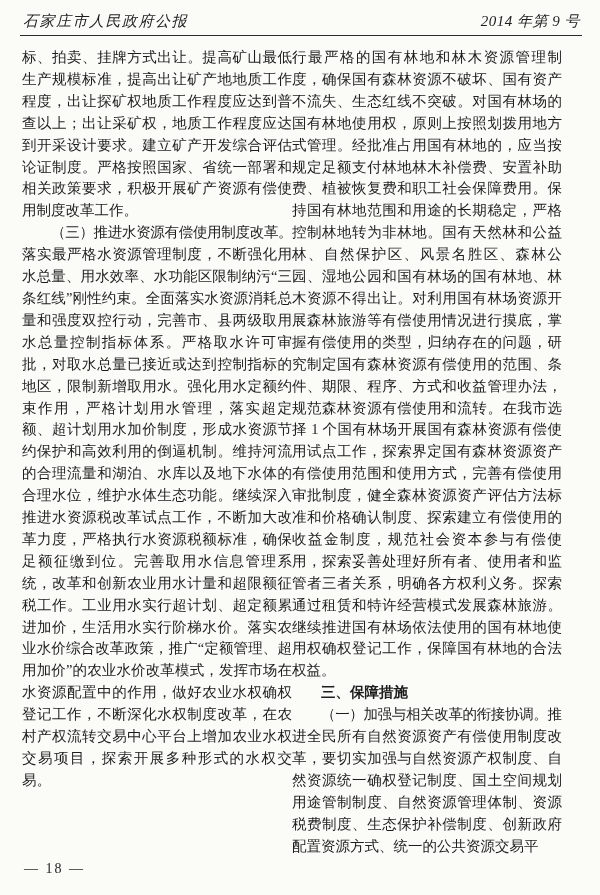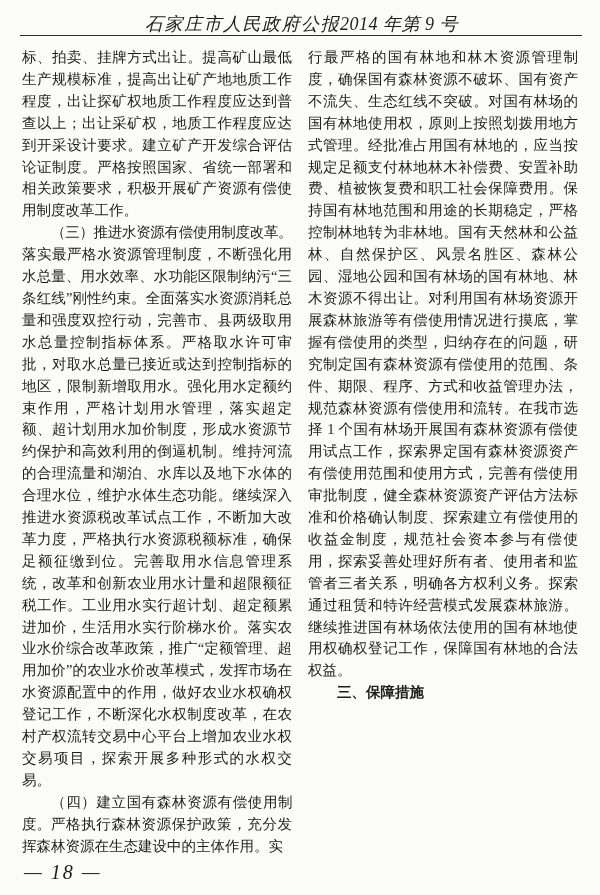--- a/index.html
+++ b/index.html
@@ -6,64 +6,64 @@
   body {
     width: 600px; height: 895px;
     background: #fbfbf8;
     color: #1d1d1d;
     font-family: "Liberation Serif", serif;
     position: relative;
     overflow: hidden;
   }
   .page-header {
     position: absolute; left: 23px; right: 20px; top: 12px;
-    display: flex; justify-content: center; align-items: baseline;
-    font-size: 18px;
+    display: flex; justify-content: space-between; align-items: baseline;
+    font-size: 15px;
   }
   .gazette-title { font-style: italic; letter-spacing: 1.5px; }
   .issue-no { font-style: italic; letter-spacing: 0.5px; }
   .header-rule {
     position: absolute; left: 20px; right: 18px; top: 35px;
     border: none; border-top: 1.6px solid #2b2b2b; margin: 0;
   }
   .columns {
     position: absolute; left: 22px; top: 47px;
-    display: flex; gap: 16px;
+    display: flex; 
   }
   .col {
     width: 270px;
     font-size: 14.5px;
     line-height: 21.9px;
     text-align: justify;
     word-break: break-all;
   }
   .col p { margin: 0; text-indent: 2em; }
   .col p.cont { text-indent: 0; }
   .kaiti { letter-spacing: -0.6px; }
   .heiti { font-family: Liberation Serif, serif; font-weight: 700; font-style: normal; }
   .page-footer {
     position: absolute; left: 24px; top: 861px;
-    font-size: 20px; letter-spacing: 2px; font-style: italic;
+    font-size: 14px; letter-spacing: 2px;
   }
 </style>
 </head>
 <body>
 
 <div class="page-header">
   <span class="gazette-title">石家庄市人民政府公报</span>
   <span class="issue-no">2014 年第 9 号</span>
 </div>
 
 <hr class="header-rule">
 
 <div class="columns">
   <div class="col">
     <p class="cont"><span>标、拍卖、挂牌方式出让。提高矿山最低生产规模标准，提高出让矿产地地质工作程度，出让探矿权地质工作程度应达到普查以上；出让采矿权，地质工作程度应达到开采设计要求。建立矿产开发综合评估论证制度。严格按照国家、省统一部署和相关政策要求，积极开展矿产资源有偿使用制度改革工作。</span></p>
     <p><span class="kaiti">（三）推进水资源有偿使用制度改革。</span><span>落实最严格水资源管理制度，不断强化用水总量、用水效率、水功能区限制纳污“三条红线”刚性约束。全面落实水资源消耗总量和强度双控行动，完善市、县两级取用水总量控制指标体系。严格取水许可审批，对取水总量已接近或达到控制指标的地区，限制新增取用水。强化用水定额约束作用，严格计划用水管理，落实超定额、超计划用水加价制度，形成水资源节约保护和高效利用的倒逼机制。维持河流的合理流量和湖泊、水库以及地下水体的合理水位，维护水体生态功能。继续深入推进水资源税改革试点工作，不断加大改革力度，严格执行水资源税额标准，确保足额征缴到位。完善取用水信息管理系统，改革和创新农业用水计量和超限额征税工作。工业用水实行超计划、超定额累进加价，生活用水实行阶梯水价。落实农业水价综合改革政策，推广“定额管理、超用加价”的农业水价改革模式，发挥市场在水资源配置中的作用，做好农业水权确权登记工作，不断深化水权制度改革，在农村产权流转交易中心平台上增加农业水权交易项目，探索开展多种形式的水权交易。</span></p>
-    <p><span class="kaiti">（四）建立国有森林资源有偿使用制度。</span><span>严格执行森林资源保护政策，充分发挥森林资源在生态建设中的主体作用。实</span></p>
   </div>
   <div class="col">
     <p class="cont"><span>行最严格的国有林地和林木资源管理制度，确保国有森林资源不破坏、国有资产不流失、生态红线不突破。对国有林场的国有林地使用权，原则上按照划拨用地方式管理。经批准占用国有林地的，应当按规定足额支付林地林木补偿费、安置补助费、植被恢复费和职工社会保障费用。保持国有林地范围和用途的长期稳定，严格控制林地转为非林地。国有天然林和公益林、自然保护区、风景名胜区、森林公园、湿地公园和国有林场的国有林地、林木资源不得出让。对利用国有林场资源开展森林旅游等有偿使用情况进行摸底，掌握有偿使用的类型，归纳存在的问题，研究制定国有森林资源有偿使用的范围、条件、期限、程序、方式和收益管理办法，规范森林资源有偿使用和流转。在我市选择 1 个国有林场开展国有森林资源有偿使用试点工作，探索界定国有森林资源资产有偿使用范围和使用方式，完善有偿使用审批制度，健全森林资源资产评估方法标准和价格确认制度、探索建立有偿使用的收益金制度，规范社会资本参与有偿使用，探索妥善处理好所有者、使用者和监管者三者关系，明确各方权利义务。探索通过租赁和特许经营模式发展森林旅游。继续推进国有林场依法使用的国有林地使用权确权登记工作，保障国有林地的合法权益。</span></p>
     <p><span class="heiti">三、保障措施</span></p>
+    <p><span class="kaiti">（一）加强与相关改革的衔接协调。</span><span>推进全民所有自然资源资产有偿使用制度改革，要切实加强与自然资源产权制度、自然资源统一确权登记制度、国土空间规划用途管制制度、自然资源管理体制、资源税费制度、生态保护补偿制度、创新政府配置资源方式、统一的公共资源交易平</span></p>
   </div>
 </div>
 
 <div class="page-footer">— 18 —</div>
 
 </body></html>

